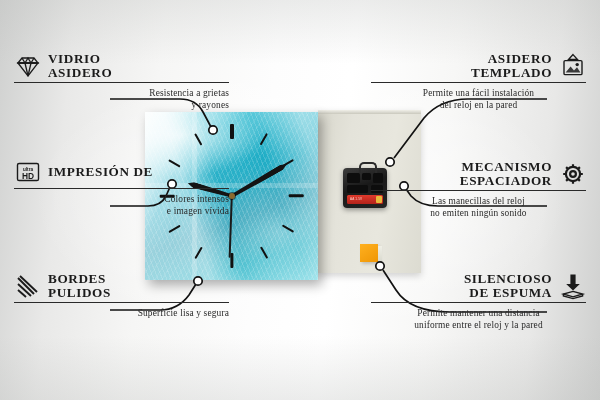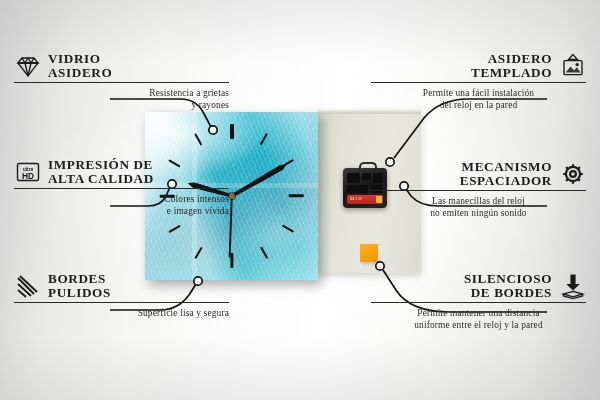--- a/index.html
+++ b/index.html
@@ -178,21 +178,20 @@
     <div class="hd">
       <span class="ic">
         <svg viewBox="0 0 28 28" width="28" height="28">
           <rect x="3.5" y="5.5" width="21" height="17" rx="1.6" fill="none" stroke="#1b1b1b" stroke-width="1.4"></rect>
           <text x="14" y="13" font-family="Liberation Sans, sans-serif" font-size="4.6" font-weight="bold" fill="#1b1b1b" text-anchor="middle">ultra</text>
           <text x="14" y="20.6" font-family="Liberation Sans, sans-serif" font-size="8.4" font-weight="bold" fill="#1b1b1b" text-anchor="middle">HD</text>
         </svg>
       </span>
       <span class="titles">
         <span class="t1">IMPRESIÓN DE</span>
-        <span class="t2">ALTA CALIDAD</span>
       </span>
     </div>
     <div class="rule"></div>
     <div class="sub" style="white-space: pre-line;">Colores intensos
 e imagen vívida</div>
   </div>
 
   <div class="feat left" id="f-edges">
     <div class="hd">
       <span class="ic">
@@ -258,21 +257,21 @@
     <div class="hd">
       <span class="ic">
         <svg viewBox="0 0 28 28" width="28" height="28">
           <path d="M11.4 2.4 H16.6 V12 H20.8 L14 18.4 L7.2 12 H11.4 Z" fill="#1b1b1b"></path>
           <path d="M14 19.4 L23.6 22 L14 24.8 L4.4 22 Z" fill="none" stroke="#1b1b1b" stroke-width="1.4"></path>
           <path d="M4.4 22 L4.4 24 L14 26.6 L23.6 24 L23.6 22" fill="none" stroke="#1b1b1b" stroke-width="1.4"></path>
         </svg>
       </span>
       <span class="titles">
         <span class="t1">SILENCIOSO</span>
-        <span class="t2">DE BORDES</span>
+        <span class="t2">DE ESPUMA</span>
       </span>
     </div>
     <div class="rule"></div>
     <div class="sub" style="white-space: pre-line;">Permite mantener una distancia
 uniforme entre el reloj y la pared</div>
   </div>
 
 </div>
 
 </body></html>

